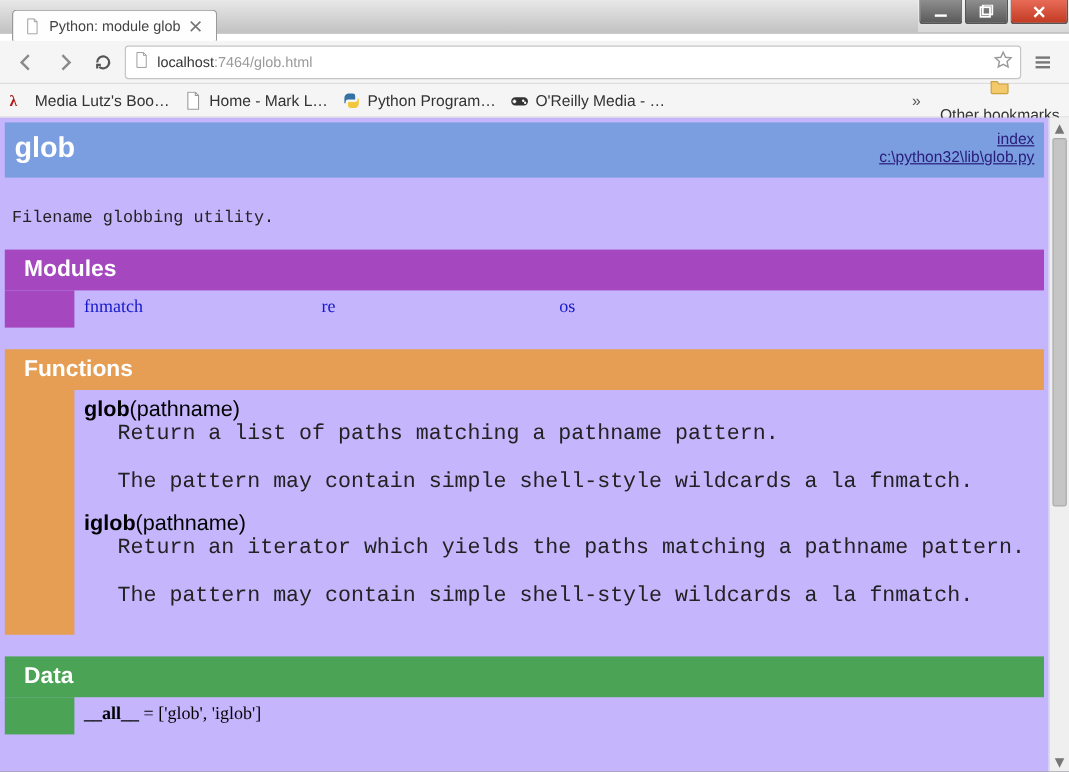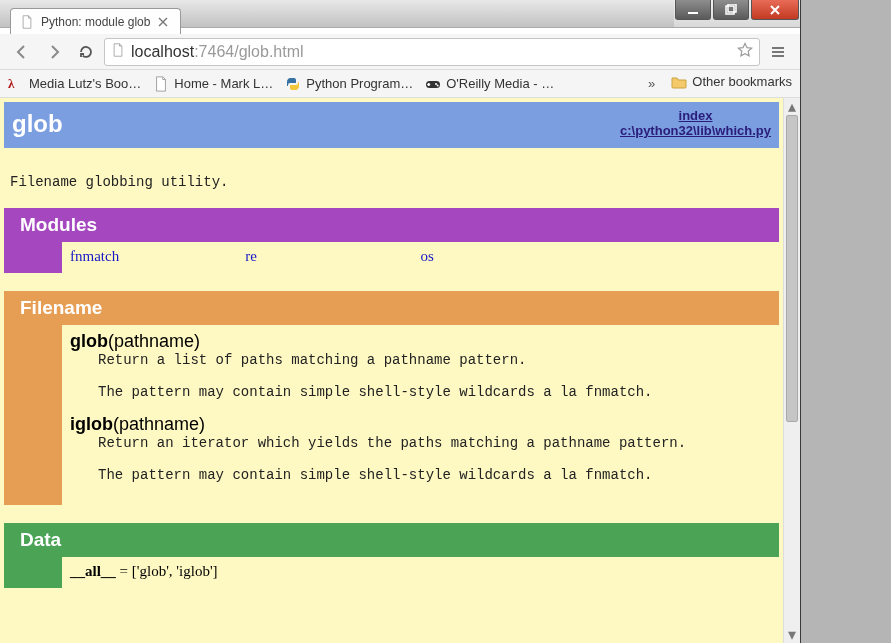--- a/index.html
+++ b/index.html
@@ -2,21 +2,21 @@
 <html><head>
 <meta charset="utf-8">
 <style>
   * { box-sizing: border-box; margin: 0; padding: 0; }
   html, body { width: 891px; height: 643px; overflow: hidden; font-family: "Segoe UI", Tahoma, sans-serif; }
   body { background: #b5b5b5; }
 
   
   .chrome-window {
     position: relative;
-    width: 800px; height: 643px;
+    width: 891px; height: 643px;
     background: #fff;
     box-shadow: 0 0 0 1px #3a3a3a;
   }
 
   
   .titlebar {
     height: 28px;
     display: flex;
     justify-content: space-between;
     align-items: stretch;
@@ -66,90 +66,90 @@
   .nav-btn {
     width:28px; height:28px; border-radius:3px;
     display:flex; align-items:center; justify-content:center;
     color:#8a8a8a;
   }
   .nav-btn svg { width:16px; height:16px; }
   .omnibox {
     flex:1; height:28px;
     display:flex; align-items:center; gap:6px;
     background:#fff; border:1px solid #c5c5c5; border-radius:3px;
-    padding:0 6px; font-size:16px; color:#333;
+    padding:0 6px; font-size:12px; color:#333;
   }
   .omnibox .page-ico svg { width:14px; height:14px; fill:#888; }
   .omnibox .url { flex:1; white-space:nowrap; overflow:hidden; }
   .omnibox .url .dim { color:#9a9a9a; }
   .omnibox .star svg { width:16px; height:16px; fill:none; stroke:#9a9a9a; stroke-width:1.2; }
   .menu-btn { width:28px; height:28px; display:flex; align-items:center; justify-content:center; color:#777;}
 
   
   .bookmarks {
     height: 28px; padding:0 8px;
     display:flex; align-items:center; gap:12px;
     background:#f5f5f5; border-bottom:1px solid #ddd;
     font-size:13px; color:#333;
   }
   .bm { display:flex; align-items:center; gap:5px; white-space:nowrap; max-width:170px; overflow:hidden; text-overflow:ellipsis;}
   .bm svg, .bm .ico { width:16px; height:16px; flex:0 0 16px; }
   .bm-spacer { flex:1; }
   .chev-btn { color:#555; padding:0 4px;}
-  .other-bm { display:flex; align-items:flex-start; gap:5px; }
+  .other-bm { display:flex; align-items:center; gap:5px;flex-direction:column; }
   .folder-ico svg { fill:#f3c96b; stroke:#c9a33e; }
 
   
   .viewport {
     position:relative;
     height: calc(643px - 28px - 6px - 36px - 28px);
     display:flex;
   }
   .page {
     flex:1;
-    background:#fef9c3;
+    background:#c4b5fd;
     overflow:hidden;
     padding: 4px;
     font-family: Arial, Helvetica, sans-serif;
   }
   .vscroll {
     width:17px; background:#efefef; border-left:1px solid #ddd;
     display:flex; flex-direction:column; align-items:center;
   }
   .vscroll .arrow { height:17px; width:100%; display:flex; align-items:center; justify-content:center; color:#777; }
   .vscroll .track { flex:1; width:100%; position:relative; }
   .vscroll .thumb { position:absolute; left:2px; right:2px; top:0; height:60%; background:#c5c5c5; border:1px solid #a9a9a9; border-radius:2px;}
 
   
   .hdr {
     background:#7a9ee0; color:#fff; padding:6px 8px 10px;
     display:flex; justify-content:space-between; align-items:flex-end;
   }
   .hdr h1 { font-size:24px; font-weight:bold; font-family:Arial;}
-  .hdr .links { text-align:center; font-size:13px;font-weight:bold; }
+  .hdr .links { text-align:right; font-size:13px; }
   .hdr .links a { color:#2a1c7a; text-decoration:underline; display:block;}
   .desc { padding:26px 6px 18px; font-family:"Courier New",monospace; font-size:14px; color:#222;}
 
   .sect { margin-bottom:18px; }
   .sect-hdr { color:#fff; font-size:19px; font-weight:bold; padding:6px 16px; font-family:Arial;}
   .sect-body { display:flex; }
   .sect-stripe { width:58px; }
   .sect-content { flex:1; padding:6px 8px 8px; font-size:14px;}
 
   .sect.modules .sect-hdr, .sect.modules .sect-stripe { background:#a548c0; }
   .sect.functions .sect-hdr, .sect.functions .sect-stripe { background:#e69e55; }
   .sect.data .sect-hdr, .sect.data .sect-stripe { background:#4ba456; }
 
   .mod-grid { display:grid; grid-template-columns: repeat(4,1fr);}
   .mod-grid a { color:#1418c9; font-family:"Times New Roman",serif; font-size:15px;}
 
   dl.fn { margin-bottom:14px; }
   dl.fn dt { font-family:Liberation Sans, sans-serif; font-size:18px;}
   dl.fn dt b { font-weight:bold; }
-  dl.fn dd { font-family:"Courier New",monospace; font-size:14px; margin-left:28px; color:#222; white-space:pre-wrap;}
+  dl.fn dd { font-family:"Courier New",monospace; font-size:18px; margin-left:28px; color:#222; white-space:pre-wrap;}
 
   .dataline { font-family:"Times New Roman",serif; font-size:15px;}
   .dataline b { font-weight:bold; }
 
   
   .ico-controller svg { fill:#333; }
 </style>
 </head>
 <body>
 
@@ -285,21 +285,21 @@
     </div>
   </div>
 
   <div class="viewport">
     <div class="page">
 
       <div class="hdr">
         <h1>glob</h1>
         <div class="links">
           <a>index</a>
-          <a>c:\python32\lib\which.py</a>
+          <a>c:\python32\lib\glob.py</a>
         </div>
       </div>
 
       <div class="desc">Filename globbing utility.</div>
 
       <div class="sect modules">
         <div class="sect-hdr">Modules</div>
         <div class="sect-body">
           <div class="sect-stripe"></div>
           <div class="sect-content">
@@ -307,21 +307,21 @@
               <a>fnmatch</a>
               <a>re</a>
               <a>os</a>
               <span></span>
             </div>
           </div>
         </div>
       </div>
 
       <div class="sect functions">
-        <div class="sect-hdr">Filename</div>
+        <div class="sect-hdr">Functions</div>
         <div class="sect-body">
           <div class="sect-stripe"></div>
           <div class="sect-content">
             <dl class="fn">
               <dt><b>glob</b><span>(pathname)</span></dt>
               <dd>Return a list of paths matching a pathname pattern.
 
 The pattern may contain simple shell-style wildcards a la fnmatch.</dd>
             </dl>
             <dl class="fn">

